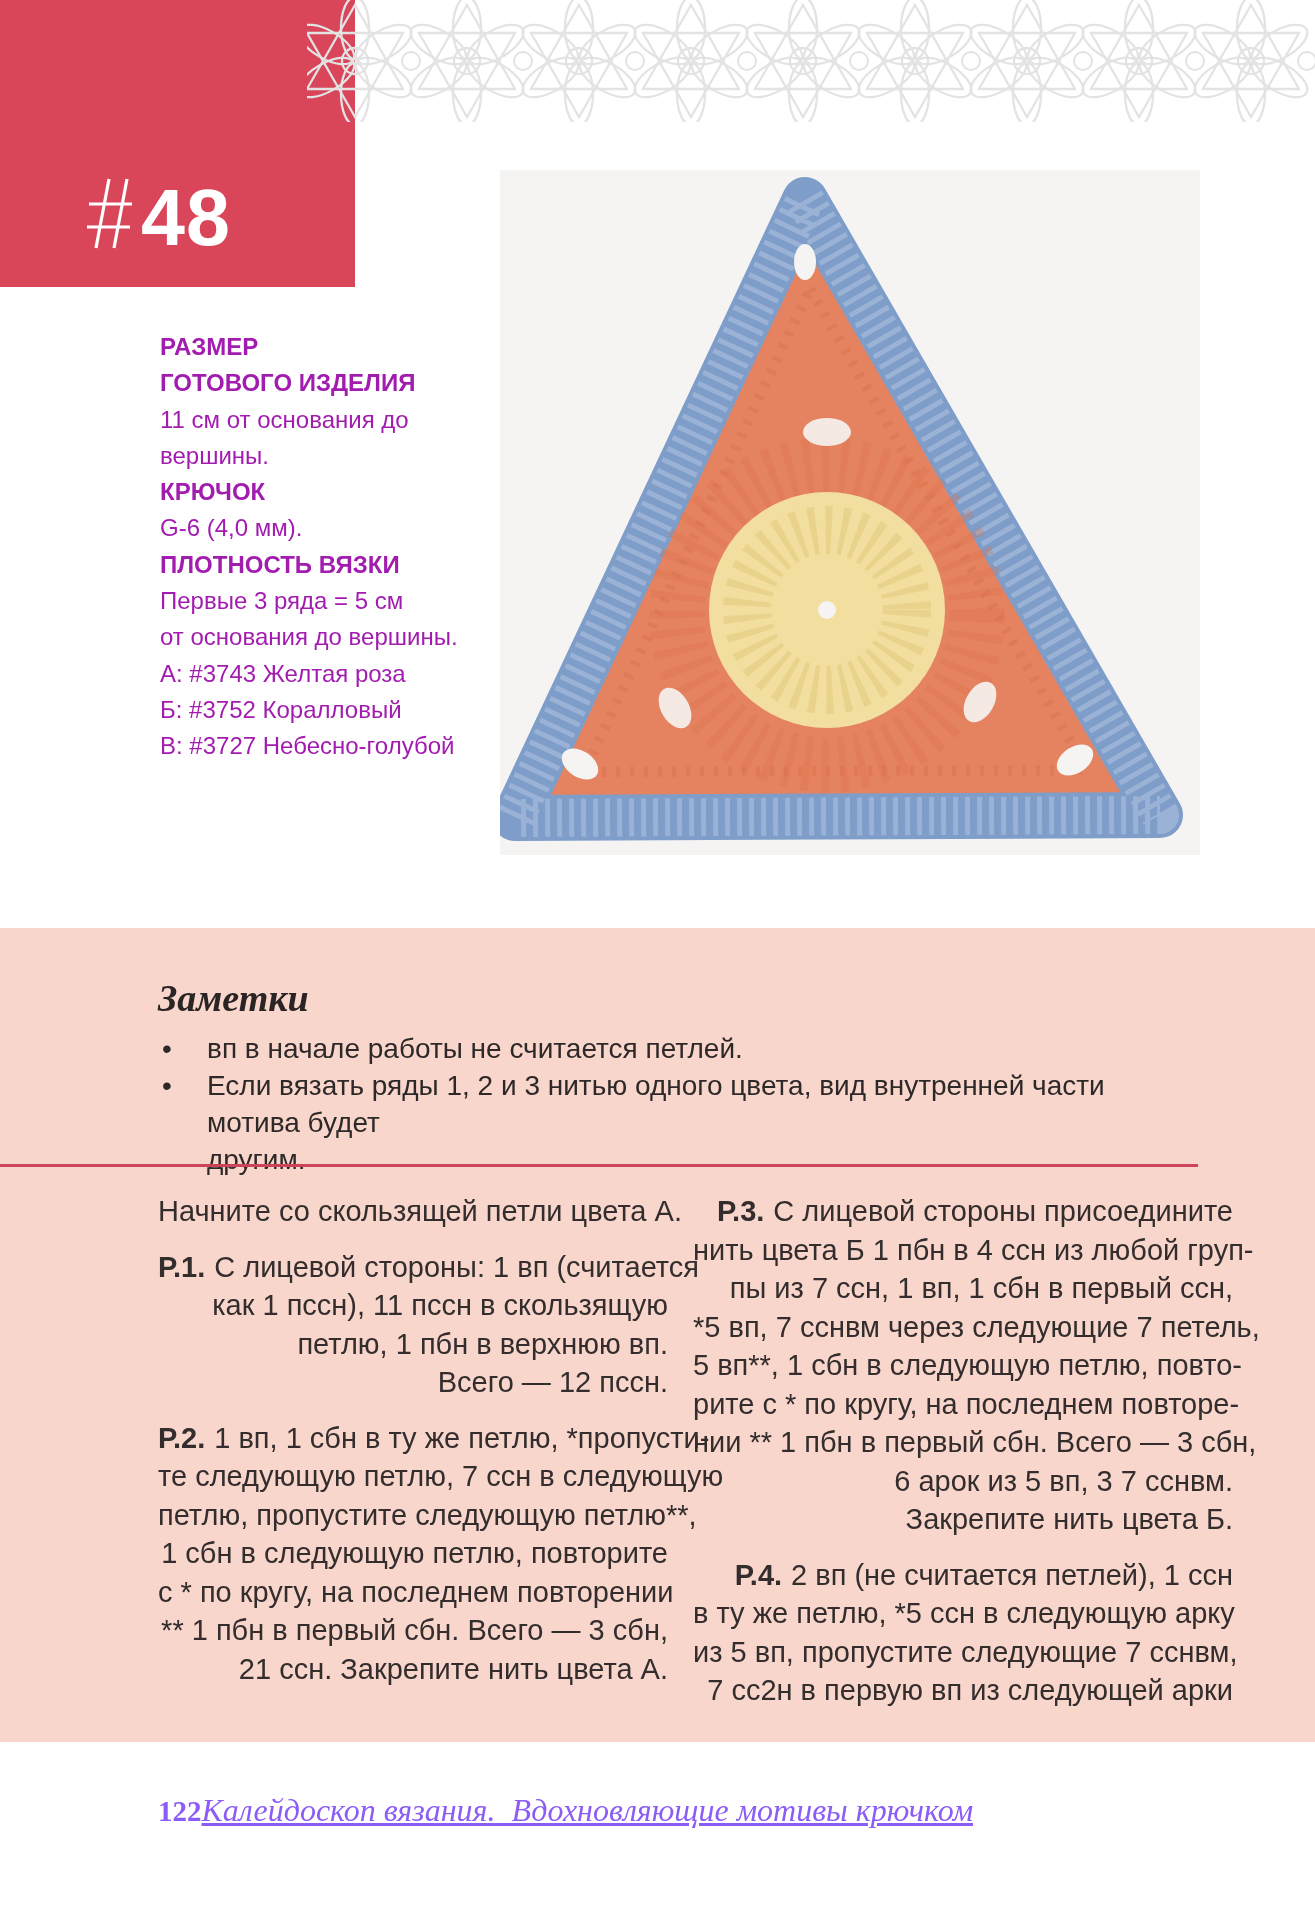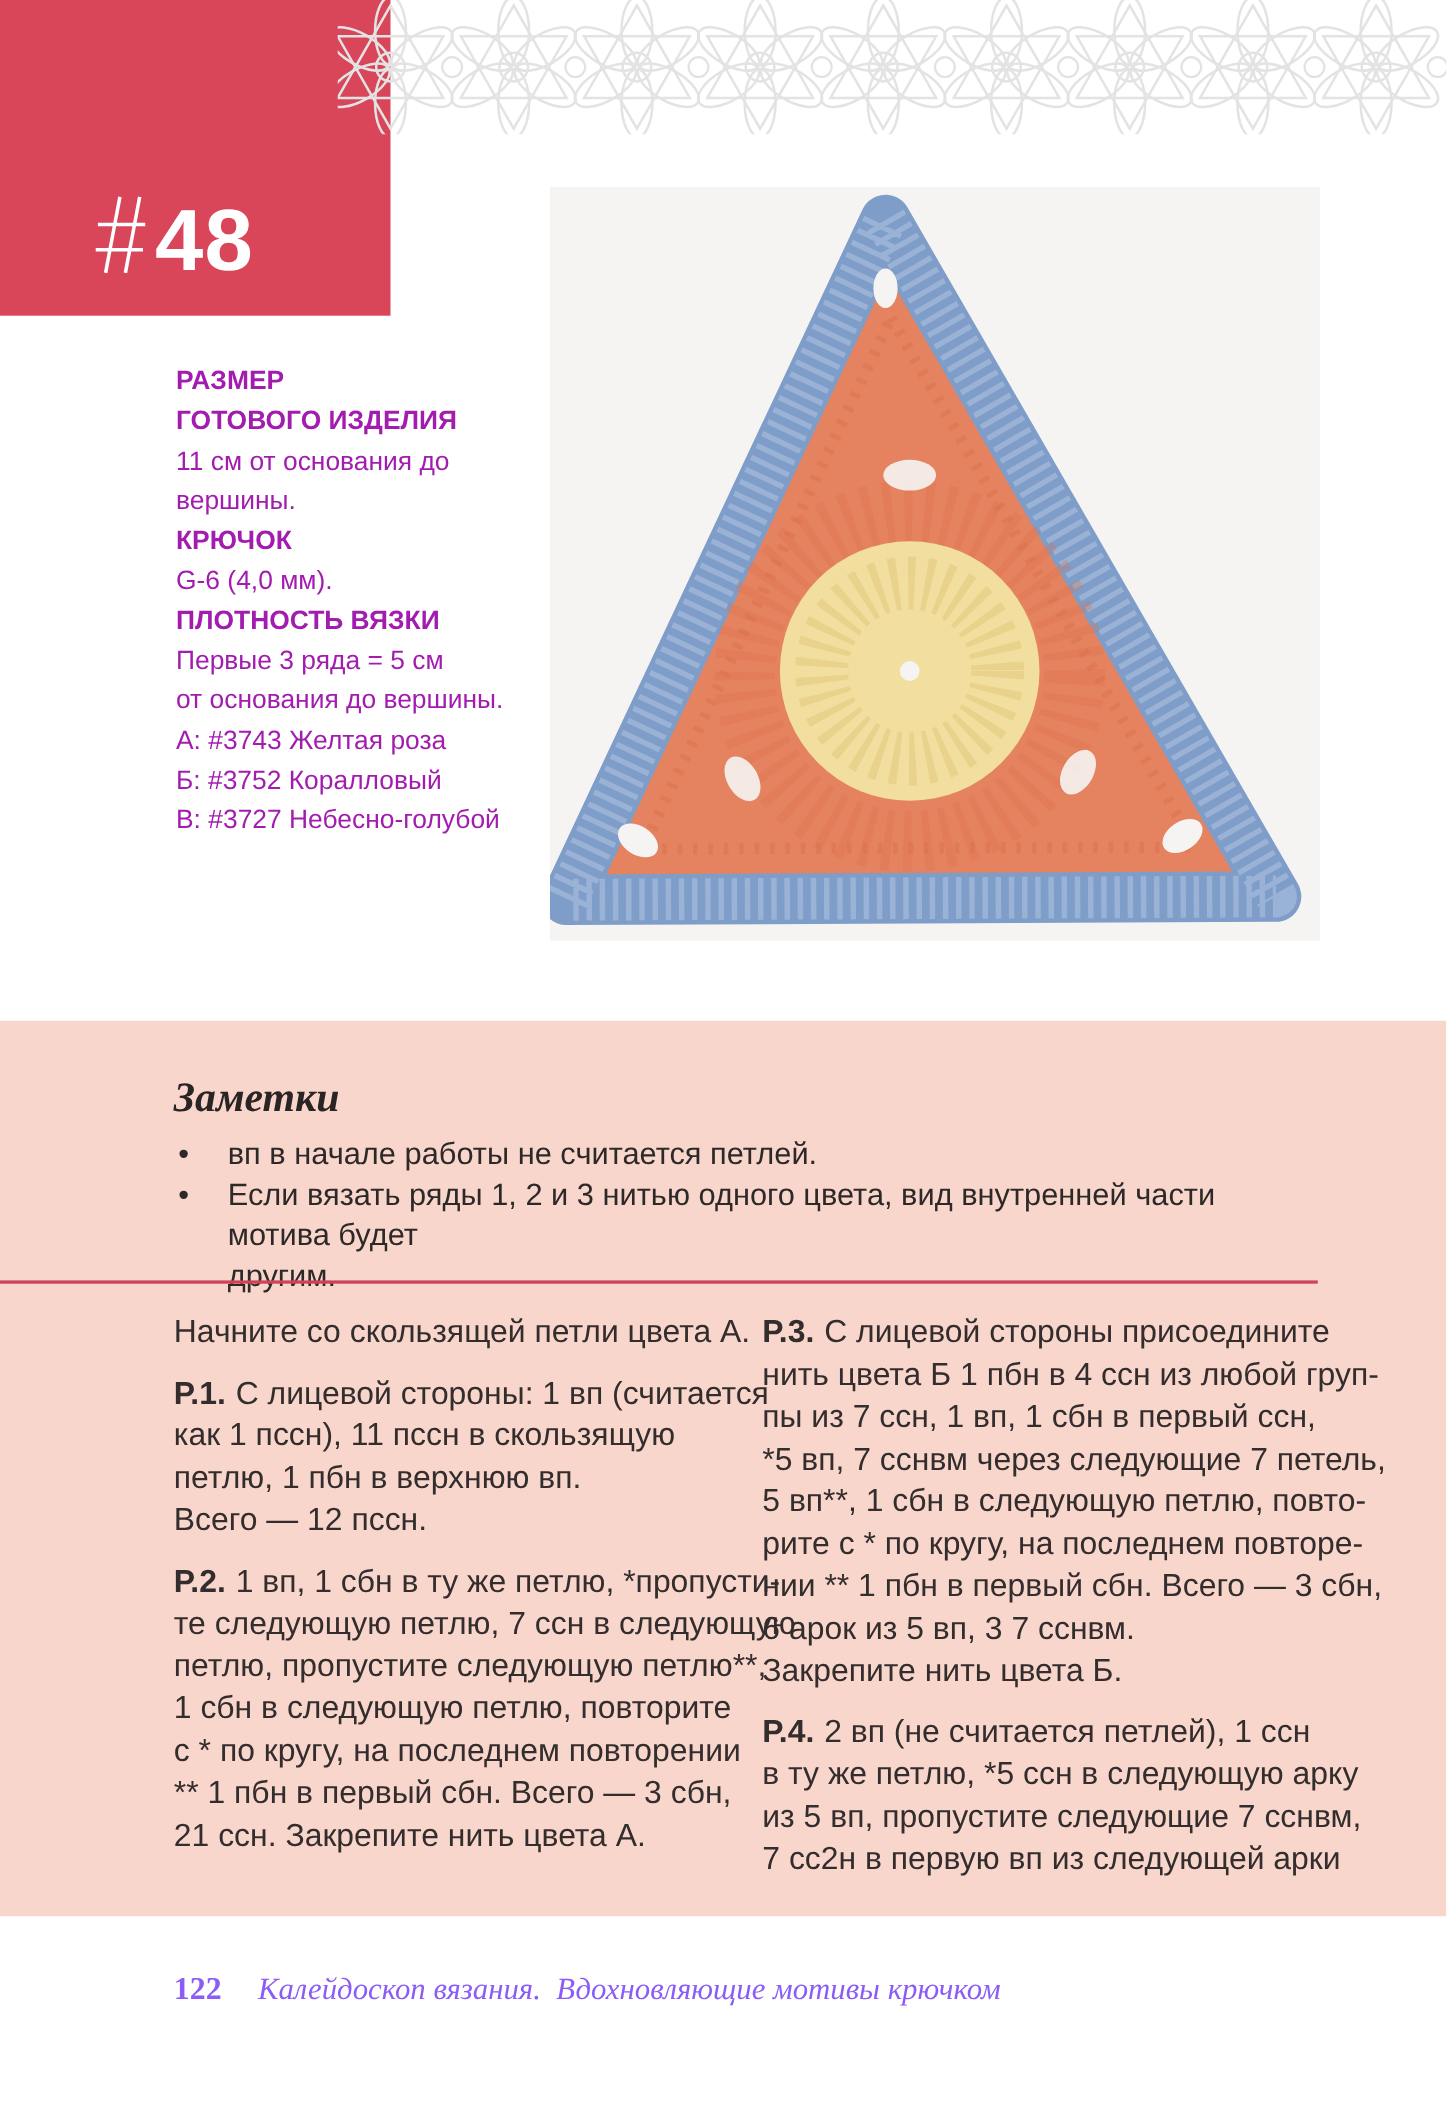--- a/index.html
+++ b/index.html
@@ -29,30 +29,30 @@
 
   
   .notes-panel{position:absolute;left:0;top:928px;width:1315px;height:814px;background:var(--panel-pink);}
   .notes-heading{position:absolute;left:158px;top:48px;font-family:"Liberation Serif",serif;
                  font-style:italic;font-weight:700;font-size:38px;color:#2A2425;}
   .bullets{position:absolute;left:162px;top:102px;width:1020px;font-size:28px;line-height:37px;color:#2E2929;}
   .bullet-row{display:flex;align-items:flex-start;}
   .bullet-dot{width:45px;flex:0 0 45px;}
   .rule{position:absolute;left:0;top:236px;width:1198px;height:3px;background:var(--rule-red);}
 
-  .col{position:absolute;top:264px;font-size:29px;line-height:38.5px;color:#332D2D;white-space:nowrap;}
+  .col{position:absolute;top:264px;font-size:29px;line-height:38.5px;color:#332D2D;white-space:nowrap;text-align:right;}
   .col.left{left:158px;width:510px;}
   .col.right{left:693px;width:540px;}
   .para{margin-top:17px;}
   .row-label{font-weight:700;margin-right:9px;}
 
   
   .footer{position:absolute;left:158px;top:1792px;display:flex;align-items:baseline;color:#8b5cf6;}
   .page-no{font-family:"Liberation Serif",serif;font-weight:700;font-size:29px;}
-  .book-title{font-family:"Liberation Serif",serif;font-style:italic;font-size:28px;margin-left:33px;white-space:pre-wrap;}
+  .book-title{font-family:"Liberation Serif",serif;font-style:italic;font-size:32px;white-space:pre-wrap;text-decoration:underline;}
 </style>
 </head>
 <body>
 
 <div class="page">
 
   <div class="red-block">
     <div class="motif-no">
       <svg width="48" height="72" viewBox="0 0 48 72">
         <g stroke="#FFFFFF" stroke-width="3.2" fill="none">

